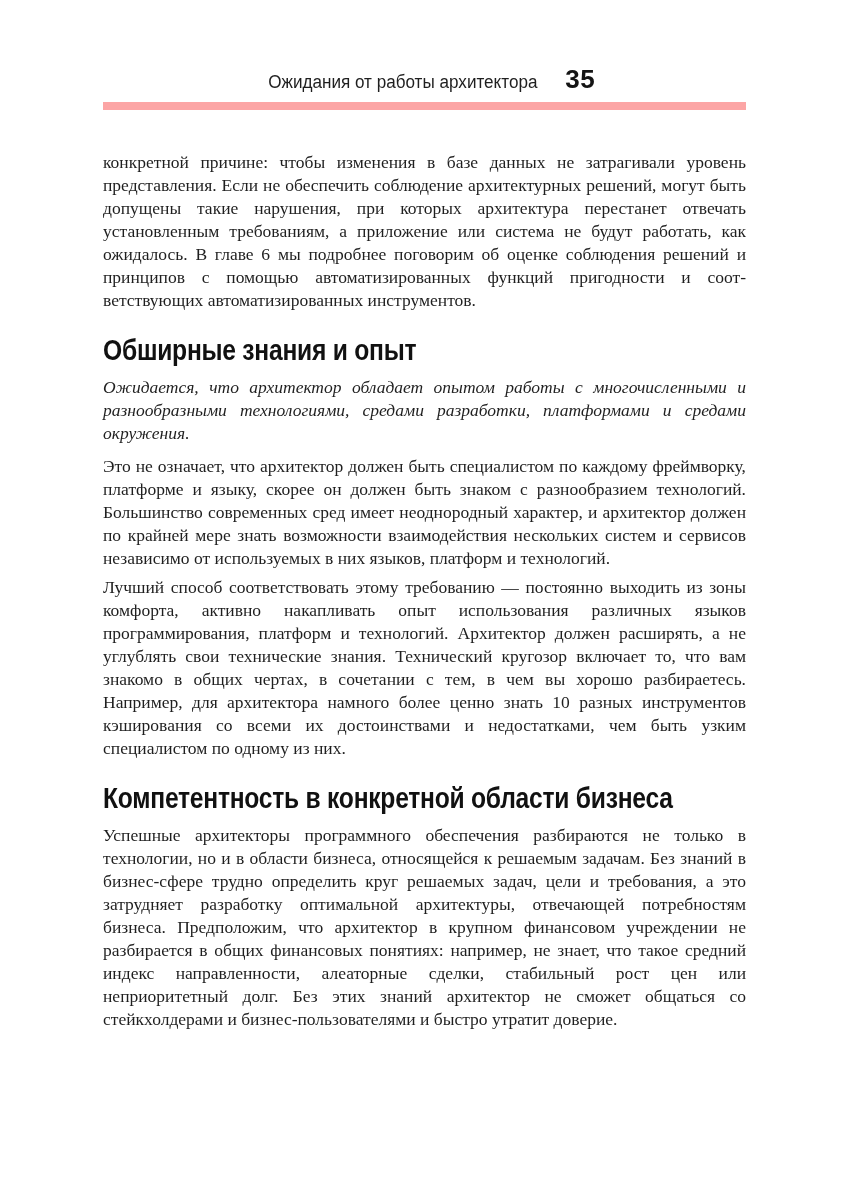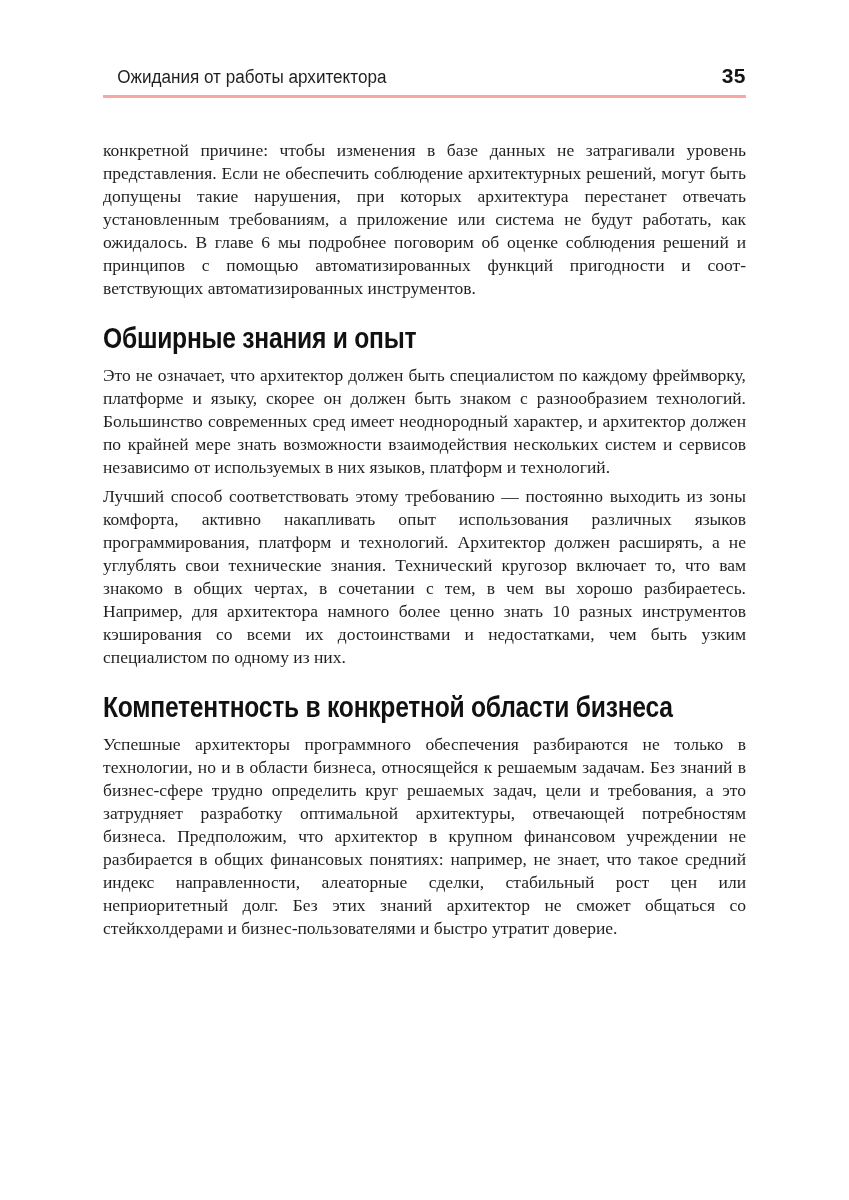--- a/index.html
+++ b/index.html
@@ -13,40 +13,40 @@
   }
   .content {
     position: absolute;
     left: 103px;
     top: 0;
     width: 643px;
   }
   
   .pagehead {
     display: flex;
-    justify-content: space-between;
+    justify-content: center;
     align-items: baseline;
     gap: 28px;
     padding-top: 64px;
     padding-bottom: 7px;
-    border-bottom: 3px solid #fca5a5;
+    border-bottom: 8px solid #fca5a5;
   }
   .running-title {
     display: inline-block;
     font-family: "Liberation Sans", sans-serif;
     font-size: 18px;
     color: #1f1f1f;
     transform: scaleX(0.95);
     transform-origin: right bottom;
     white-space: nowrap;
   }
   .page-num {
     font-family: "Liberation Sans", sans-serif;
     font-weight: 700;
-    font-size: 21px;
+    font-size: 26px;
     color: #141414;
     letter-spacing: 0.5px;
   }
   
   .body-text {
     font-family: "Liberation Serif", serif;
     font-size: 17.5px;
     line-height: 23px;
     color: #1f1f1f;
     text-align: justify;
@@ -77,20 +77,21 @@
       <span class="running-title">Ожидания от работы архитектора</span>
       <span class="page-num">35</span>
     </header>
 
     <main class="body-text">
 
       <p class="para first"><span>конкретной причине: чтобы изменения в базе данных не затрагивали уровень представления. Если не обеспечить соблюдение архитектурных решений, могут быть допущены такие нарушения, при которых архитектура перестанет отвечать установленным требованиям, а приложение или система не будут работать, как ожидалось. В главе 6 мы подробнее поговорим об оценке соблюдения решений и принципов с помощью автоматизированных функций пригодности и соот­ветствующих автоматизированных инструментов.</span></p>
 
       <section>
         <h2 class="section-heading">Обширные знания и опыт</h2>
+        <p class="para lead">Ожидается, что архитектор обладает опытом работы с многочисленными и разнообразными технологиями, средами разработки, платформами и средами окружения.</p>
         <p class="para"><span>Это не означает, что архитектор должен быть специалистом по каждому фрейм­ворку, платформе и языку, скорее он должен быть знаком с разнообразием технологий. Большинство современных сред имеет неоднородный характер, и архитектор должен по крайней мере знать возможности взаимодействия не­скольких систем и сервисов независимо от используемых в них языков, плат­форм и технологий.</span></p>
         <p class="para"><span>Лучший способ соответствовать этому требованию — постоянно выходить из зоны комфорта, активно накапливать опыт использования различных языков программирования, платформ и технологий. Архитектор должен </span><span class="it">расширять</span><span>, а не углублять свои технические знания. Технический кругозор включает то, что вам знакомо в общих чертах, в сочетании с тем, в чем вы хорошо разбираетесь. Например, для архитектора намного более ценно знать 10 разных инструмен­тов кэширования со всеми их достоинствами и недостатками, чем быть узким специалистом по одному из них.</span></p>
       </section>
 
       <section>
         <h2 class="section-heading">Компетентность в конкретной области бизнеса</h2>
         <p class="para"><span>Успешные архитекторы программного обеспечения разбираются не только в технологии, но и в области бизнеса, относящейся к решаемым задачам. Без знаний в </span><span class="it">бизнес-сфере</span><span> трудно определить круг решаемых задач, цели и требования, а это затрудняет разработку оптимальной архитектуры, от­вечающей потребностям бизнеса. Предположим, что архитектор в крупном финансовом учреждении не разбирается в общих финансовых понятиях: на­пример, не знает, что такое </span><span class="it">средний индекс направленности</span><span>, </span><span class="it">алеаторные сделки</span><span>, </span><span class="it">стабильный рост цен</span><span> или </span><span class="it">неприоритетный долг</span><span>. Без этих знаний архитектор не сможет общаться со стейкхолдерами и бизнес-пользователями и быстро утратит доверие.</span></p>
       </section>
 
     </main>

